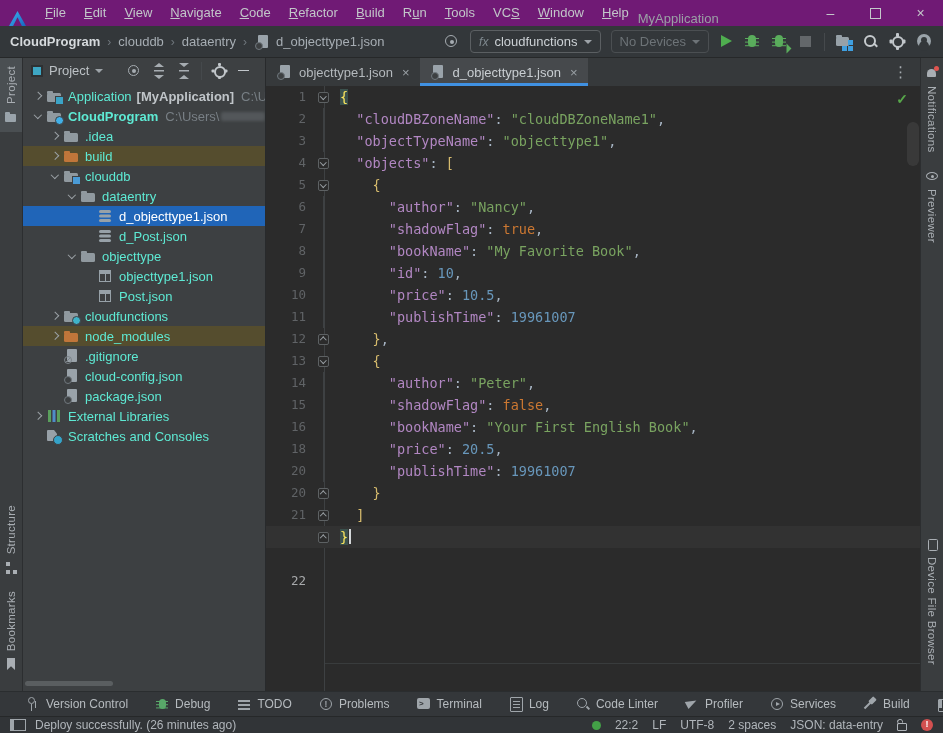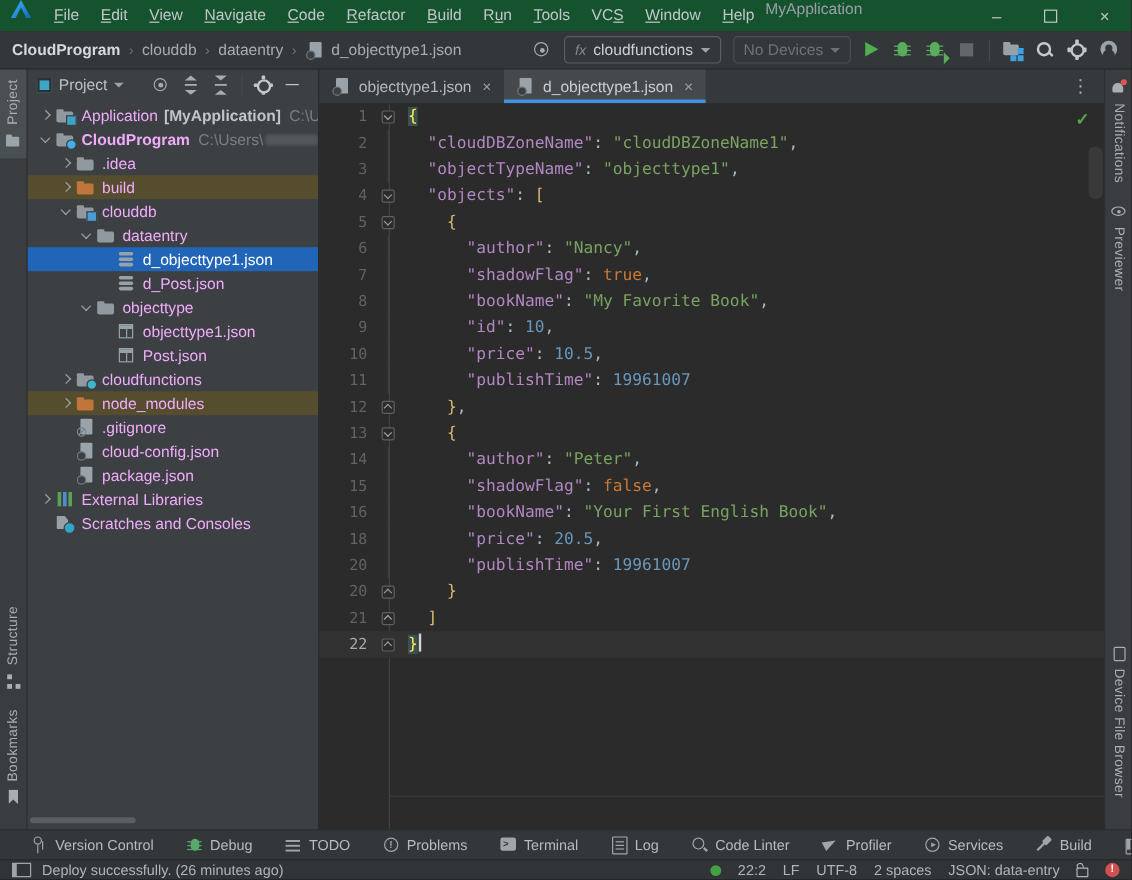--- a/index.html
+++ b/index.html
@@ -1,20 +1,20 @@
 <!DOCTYPE html>
 <html><head>
 <meta charset="utf-8">
 <style>
   html,body{margin:0;padding:0;background:#222;}
   .app{width:943px;height:733px;background:#2b2b2b;font-family:"Liberation Sans",sans-serif;
        font-size:13px;color:#bbb;overflow:hidden;display:flex;flex-direction:column;position:relative;}
   u{text-decoration:underline;}
   
-  .titlebar{height:26px;background:#14532d;display:flex;align-items:flex-start;flex:none;}
+  .titlebar{height:26px;background:#701a75;display:flex;align-items:flex-end;flex:none;}
   .logo{width:17px;height:15px;margin:0 10px 0 9px;background:linear-gradient(135deg,#3fb6f0,#1565c0);
         clip-path:polygon(50% 0,100% 100%,76% 100%,50% 42%,24% 100%,0 100%);flex:none;}
   .menubar{display:flex;height:26px;align-items:center;}
   .menu-item{padding:0 9px;color:#c2c6c9;line-height:26px;cursor:default;}
   .title-center{flex:1;text-align:center;color:#9aa0a5;padding-right:130px;overflow:hidden;white-space:nowrap;}
   .winbtns{display:flex;flex:none;height:26px;}
   .winbtn{width:45px;height:26px;display:flex;align-items:center;justify-content:center;color:#c3c7ca;font-size:14px;}
   .maxbox{width:9px;height:9px;border:1px solid #c3c7ca;display:inline-block;}
   
   .navbar{height:31px;background:#33373a;display:flex;align-items:center;padding:0 10px;flex:none;
@@ -92,21 +92,21 @@
   .ph-locate::after{content:"";position:absolute;left:6px;top:6px;width:4px;height:4px;background:#a6acb1;border-radius:50%;}
   .ph-expand{background:linear-gradient(#a6acb1,#a6acb1) center/10px 1.5px no-repeat;}
   .ph-expand::before{content:"";position:absolute;left:3px;top:0;border-left:5px solid transparent;border-right:5px solid transparent;border-bottom:4.5px solid #a6acb1;}
   .ph-expand::after{content:"";position:absolute;left:3px;bottom:0;border-left:5px solid transparent;border-right:5px solid transparent;border-top:4.5px solid #a6acb1;}
   .ph-collapse{background:linear-gradient(#a6acb1,#a6acb1) center/10px 1.5px no-repeat;}
   .ph-collapse::before{content:"";position:absolute;left:3px;top:0;border-left:5px solid transparent;border-right:5px solid transparent;border-top:4.5px solid #a6acb1;}
   .ph-collapse::after{content:"";position:absolute;left:3px;bottom:0;border-left:5px solid transparent;border-right:5px solid transparent;border-bottom:4.5px solid #a6acb1;}
   .ph-min::before{content:"";position:absolute;left:2px;top:7px;width:11px;height:1.8px;background:#c2c7cb;}
   .tree{flex:1;overflow:hidden;padding-top:3px;}
   .trow{height:20px;display:flex;align-items:center;white-space:nowrap;overflow:hidden;cursor:default;}
-  .trow .lbl{margin-left:5px;color:#f0abfc;}
+  .trow .lbl{margin-left:5px;color:#5eead4;}
   .trow .lbl.b{font-weight:bold;}
   .trow .extra{margin-left:5px;font-weight:bold;color:#c0c5c9;}
   .trow .path{margin-left:7px;color:#787f85;}
   .trow .redact{margin-left:2px;width:62px;height:9px;background:#53575a;border-radius:2px;filter:blur(1.5px);}
   .trow.selected{background:#2065b8;}
   .trow.selected .lbl{color:#fff;}
   .trow.excluded{background:#554d2e;}
   .chv{width:17px;display:flex;justify-content:center;flex:none;}
   .chv i{border:solid #9ba1a6;border-width:0 1.5px 1.5px 0;padding:2.3px;transform:rotate(-45deg);display:inline-block;}
   .chv.open i{transform:rotate(45deg);margin-top:-3px;}
@@ -145,21 +145,21 @@
   .etab .tclose{color:#9aa0a5;font-size:13px;margin-left:3px;}
   .etab.active{background:#46494c;color:#c9ced2;box-shadow:inset 0 -3px 0 #4091e2;}
   .tabmore{margin-left:auto;display:flex;align-items:center;padding:0 12px;color:#a6acb1;font-size:15px;}
   .ed-body{flex:1;position:relative;overflow:hidden;}
   .gutline{position:absolute;left:58px;top:0;bottom:0;width:1px;background:#3e4143;}
   .hline{position:absolute;left:59px;right:0;top:577px;height:1px;background:#393c3d;}
   .lines{position:absolute;left:0;right:0;top:0;}
   .eline{display:flex;height:22px;line-height:22px;font-family:"DejaVu Sans Mono",monospace;font-size:13.5px;}
   .eline.cur{background:#323232;}
   .lnum{width:40px;text-align:right;padding-right:8px;color:#606366;font-size:12.5px;flex:none;}
-  .eline.cur .lnum{color:#a8aaac;}
+  .eline.cur .lnum{color:#a8aaac;margin-top:44px;}
   .fcol{width:18px;flex:none;display:flex;align-items:center;justify-content:center;}
   .fl{width:1px;height:22px;background:#3e4143;}
   .fm{width:9px;height:9px;border:1px solid #5d6163;border-radius:2px;position:relative;background:#2b2b2b;z-index:2;}
   .fm::after{content:"";position:absolute;left:2px;top:1.5px;width:3.5px;height:3.5px;
         border-right:1.3px solid #9aa0a5;border-bottom:1.3px solid #9aa0a5;transform:rotate(45deg);}
   .fm.up::after{top:3px;transform:rotate(-135deg);}
   .code{white-space:pre;}
   .tk-key{color:#b287c3;} .tk-str{color:#79a360;} .tk-num{color:#6897bb;}
   .tk-bool{color:#cc7832;} .tk-pun{color:#a9b7c6;} .tk-br{color:#d6bb6d;}
   .tk-match{color:#ffe95e;background:#3b514d;}

